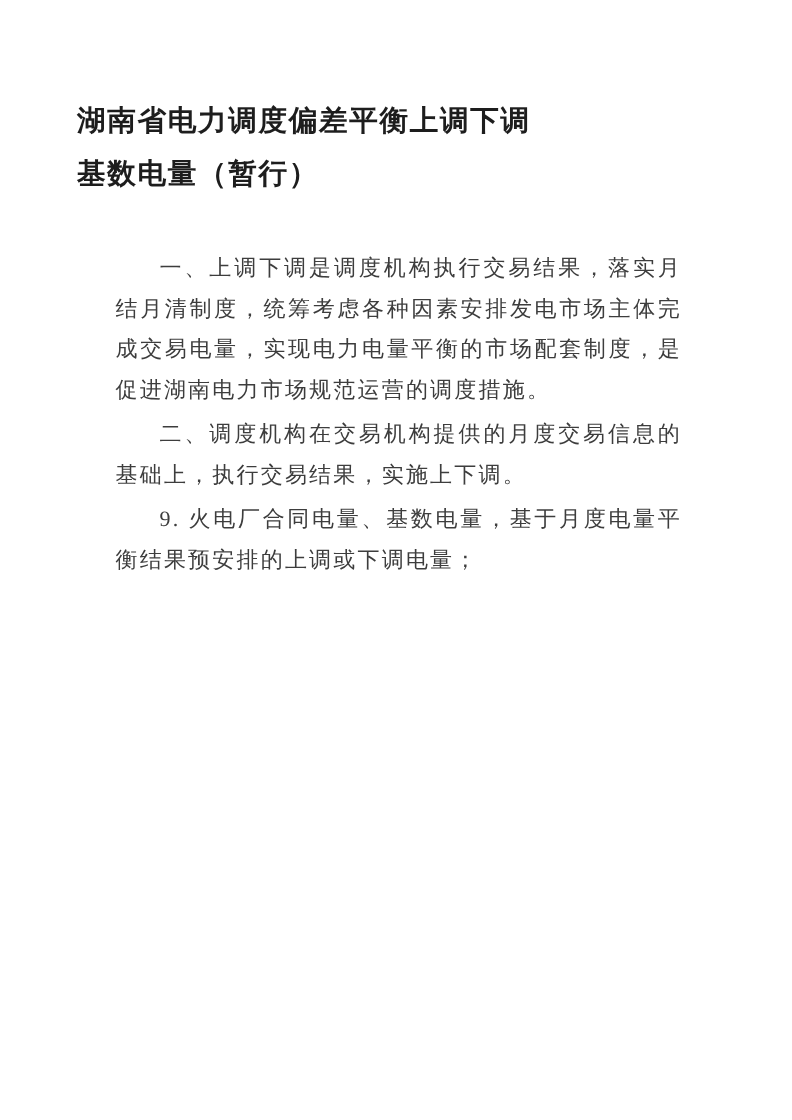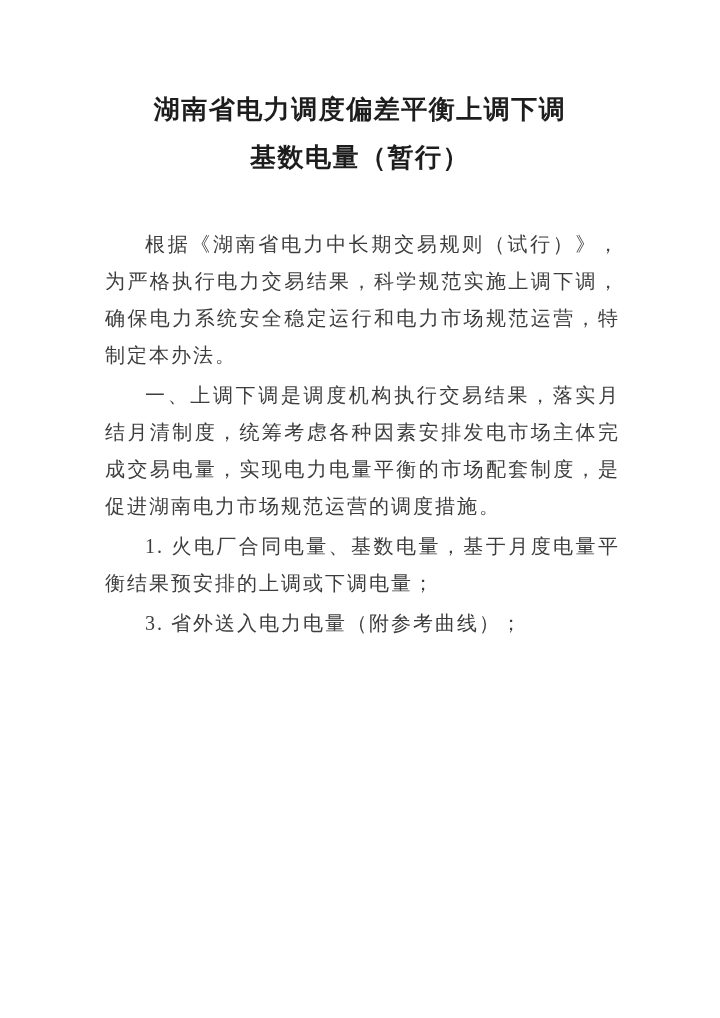--- a/index.html
+++ b/index.html
@@ -12,21 +12,21 @@
     width: 720px;
     height: 1018px;
     margin: 0 auto;
     background: #ffffff;
     overflow: hidden;
     font-family: "Liberation Serif", "DejaVu Serif", serif;
   }
   .title {
     margin: 0;
     padding: 86px 70px 0 70px;
-    text-align: center;
+    text-align: left;
     font-size: 26px;
     font-weight: bold;
     color: #1d1d1d;
     letter-spacing: 1.5px;
     line-height: 48px;
   }
   .title .title-line {
     display: block;
   }
   .doc-body {
@@ -46,18 +46,17 @@
 </style>
 </head>
 <body>
 
 <div class="page">
   <h1 class="title">
     <span class="title-line">湖南省电力调度偏差平衡上调下调</span>
     <span class="title-line">基数电量（暂行）</span>
   </h1>
   <div class="doc-body">
-      <p>根据《湖南省电力中长期交易规则（试行）》，为严格执行电力交易结果，科学规范实施上调下调，确保电力系统安全稳定运行和电力市场规范运营，特制定本办法。</p>
       <p>一、上调下调是调度机构执行交易结果，落实月结月清制度，统筹考虑各种因素安排发电市场主体完成交易电量，实现电力电量平衡的市场配套制度，是促进湖南电力市场规范运营的调度措施。</p>
-      <p>1. 火电厂合同电量、基数电量，基于月度电量平衡结果预安排的上调或下调电量；</p>
-      <p>3. 省外送入电力电量（附参考曲线）；</p>
+      <p>二、调度机构在交易机构提供的月度交易信息的基础上，执行交易结果，实施上下调。</p>
+      <p>9. 火电厂合同电量、基数电量，基于月度电量平衡结果预安排的上调或下调电量；</p>
     </div>
 </div>
 
 </body></html>

